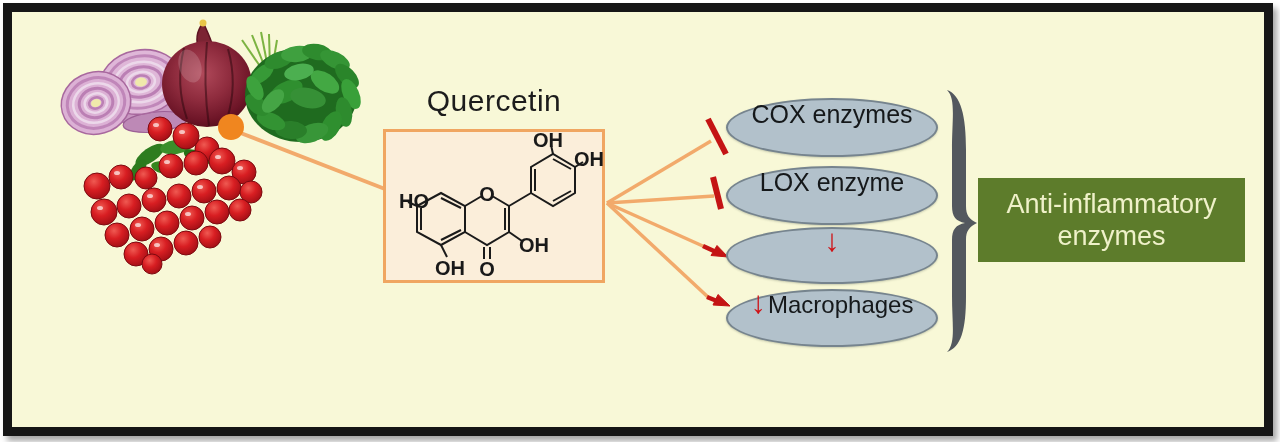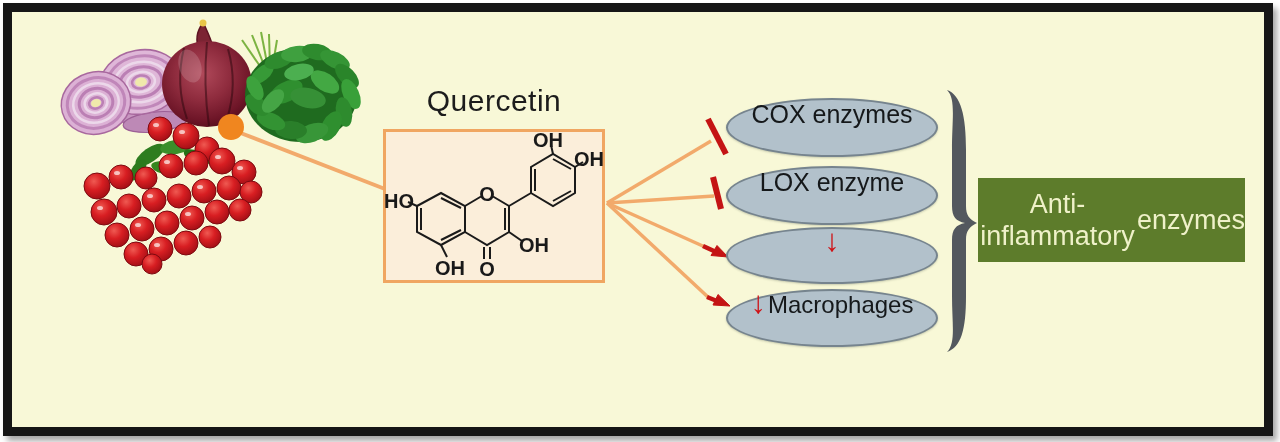--- a/index.html
+++ b/index.html
@@ -33,21 +33,21 @@
   .mol-label{position:absolute;transform:translate(-50%,-50%);font-size:20px;
     font-weight:700;color:#191919;white-space:nowrap;}
   .node{position:absolute;left:726px;width:212px;border-radius:50%;
     background:var(--node-fill);border:2px solid var(--node-border);
     display:flex;align-items:flex-start;justify-content:center;gap:2px;
     color:#15181a;font-size:25px;box-shadow:0 1px 2px rgba(60,70,60,.25);}
   .node .down{color:#cf1317;font-weight:700;font-size:31px;line-height:1;
     margin-top:-4px;}
   .outcome{position:absolute;left:978px;top:178px;width:267px;height:84px;
     background:var(--outcome-green);color:var(--outcome-text);
-    display:flex;flex-direction:row;align-items:center;justify-content:center;
+    display:flex;flex-direction:column;align-items:center;justify-content:center;
     font-size:27px;line-height:1.2;text-align:center;}
 </style>
 </head>
 <body>
 
 <div class="stage">
   <div class="frame"></div>
 
   <svg class="art" viewBox="0 0 1280 442">
     <defs>
@@ -229,21 +229,21 @@
         <path d="M123,100 L136,109"></path>
 
         <path d="M123,74 L145,61"></path>
 
         <path d="M145,61 L145,35 L167,22 L189,35 L189,61 L167,74 Z"></path>
         <path d="M149,59 L149,37 M167,27 L185,37 M185,59 L167,69"></path>
         <path d="M167,22 L165,13"></path>
         <path d="M189,35 L197,30"></path>
       </g>
     </svg>
-    <span class="mol-label" style="left:13px;top:69px">HO</span>
+    <span class="mol-label" style="left:28px;top:69px">HO</span>
     <span class="mol-label" style="left:64px;top:136px">OH</span>
     <span class="mol-label" style="left:101px;top:62px">O</span>
     <span class="mol-label" style="left:101px;top:137px">O</span>
     <span class="mol-label" style="left:148px;top:113px">OH</span>
     <span class="mol-label" style="left:162px;top:8px">OH</span>
     <span class="mol-label" style="left:203px;top:27px">OH</span>
   </div>
 
   <div class="node" style="top:98px;height:59px">
     <span>COX enzymes</span>

